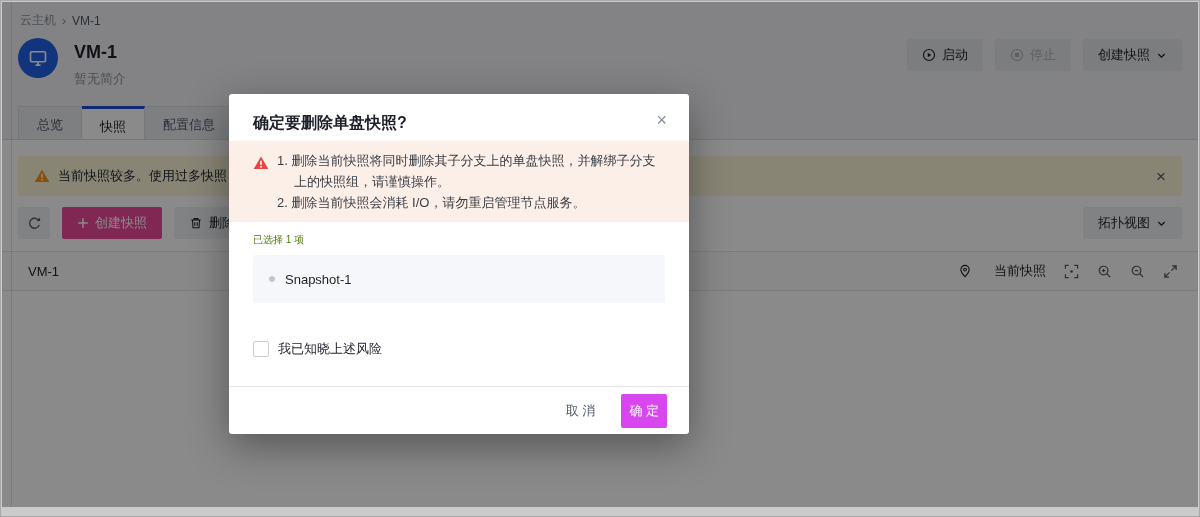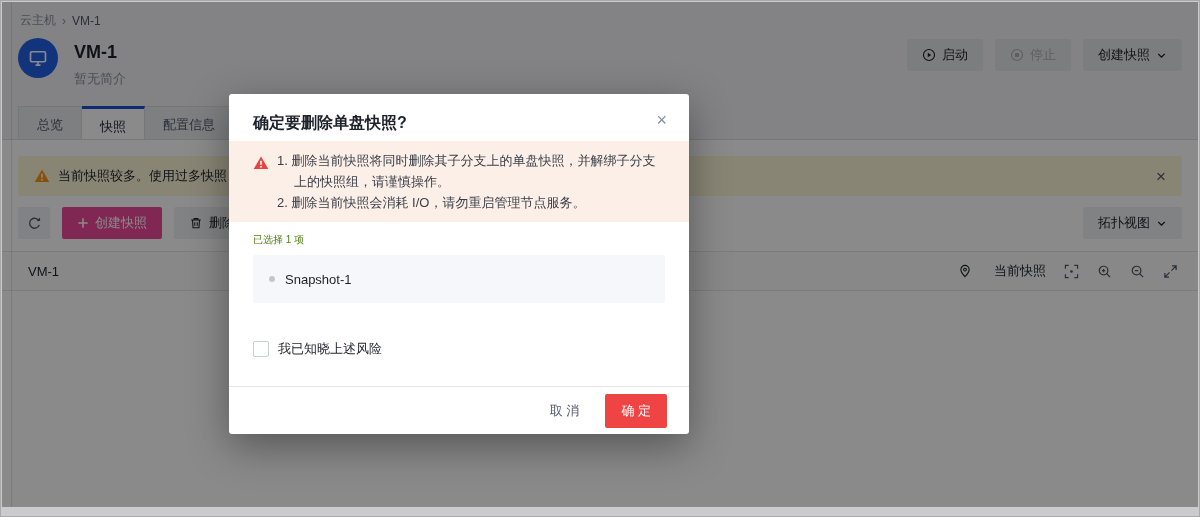--- a/index.html
+++ b/index.html
@@ -54,21 +54,21 @@
   .modal-alert .line { font-size:13px; color:#3a3f46; line-height:21px; text-indent:-17px; padding-left:17px; }
   .sel-label { position:absolute; left:24px; top:139px; font-size:10px; color:#4d7c0f; }
   .sel-box { position:absolute; left:24px; right:24px; top:161px; height:48px; background:#f6f7fa; border-radius:2px; display:flex; align-items:center; padding:0 16px; gap:10px; }
   .sel-box .dot { width:6px; height:6px; border-radius:50%; background:#c2c7cf; }
   .sel-box .item { font-size:13px; color:#1d2129; }
   .ack { position:absolute; left:24px; top:246px; display:flex; align-items:center; gap:9px; cursor:pointer; }
   .ack .box { width:16px; height:16px; border:1px solid #c9cdd4; border-radius:2px; background:#fff; }
   .ack .lbl { font-size:13px; color:#1d2129; }
   .modal-footer { position:absolute; left:0; right:0; bottom:0; height:48px; border-top:1px solid #e5e6e8; display:flex; align-items:center; justify-content:flex-end; gap:18px; padding-right:22px; }
   .btn-cancel { background:none; border:none; font-size:13px; color:#4e5969; cursor:pointer; padding:6px 8px; }
-  .btn-confirm { background:#ef4444; border:none; color:#fff; font-size:13px; padding:8px 16px; border-radius:2px; cursor:pointer; }
+  .btn-confirm { background:#d946ef; border:none; color:#fff; font-size:13px; padding:8px 8px; border-radius:2px; cursor:pointer; }
 </style>
 </head>
 <body>
 
 <div class="frame">
   <div class="app">
     <div class="edge-line"></div>
 
     <div class="breadcrumb">
       <span>云主机</span>

